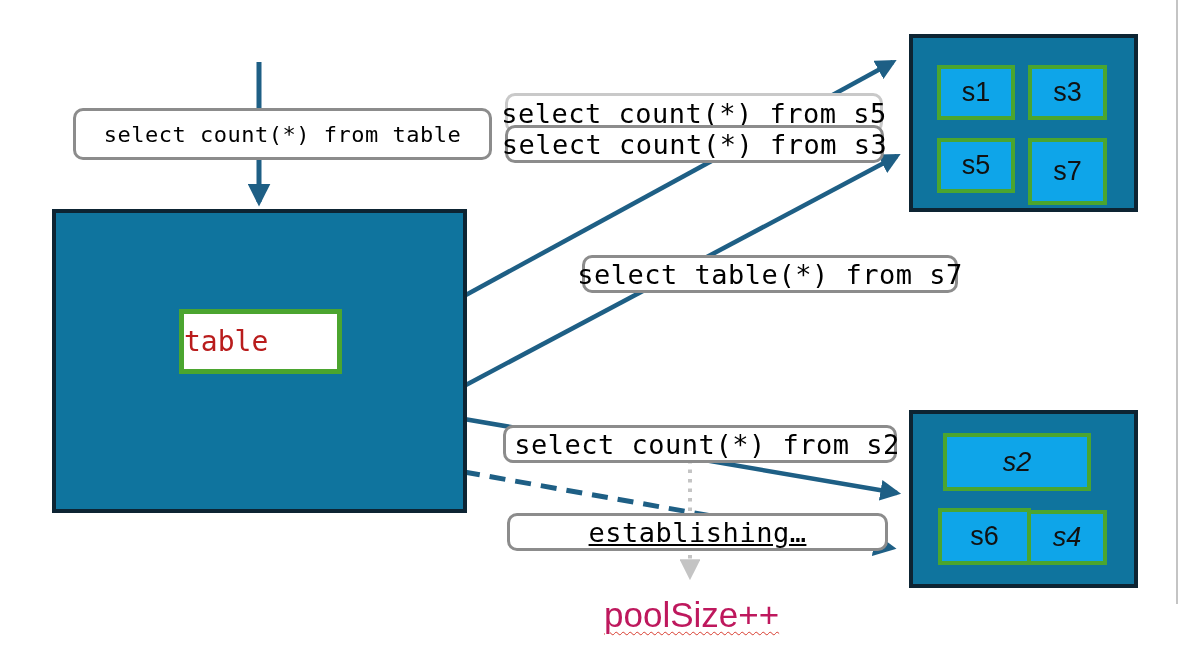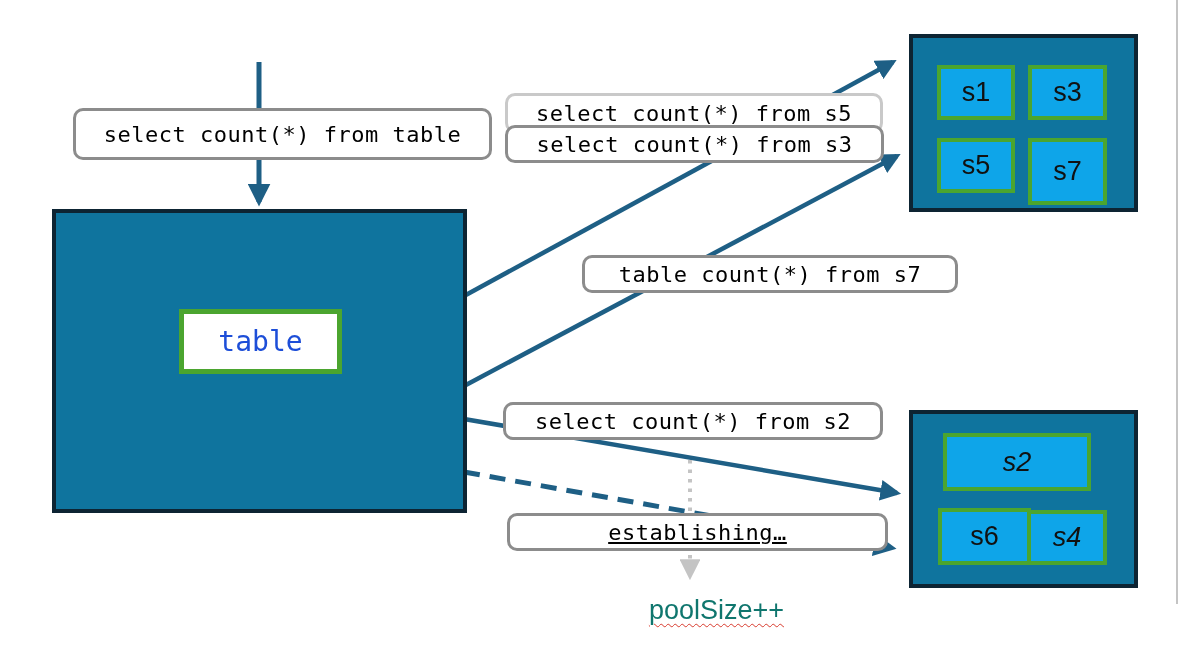--- a/index.html
+++ b/index.html
@@ -3,39 +3,39 @@
 <meta charset="utf-8">
 <style>
   html,body{margin:0;padding:0;background:#fff;}
   #canvas{
     position:relative;width:1184px;height:660px;background:#ffffff;
     overflow:hidden;font-family:"DejaVu Sans Mono","Liberation Mono",monospace;
   }
   .query-label{
     position:absolute;background:#ffffff;border:3px solid #8c8c8c;border-radius:10px;
     display:flex;align-items:center;justify-content:center;
-    font-size:22px;color:#000;white-space:nowrap;z-index:3;letter-spacing:0.5px;
+    font-size:27px;color:#000;white-space:nowrap;z-index:3;letter-spacing:0.5px;
   }
   .query-label.light{border-color:#c9c9c9;z-index:2;}
   .shard-outer{
     position:absolute;background:#0f749e;border:4px solid #0d2433;box-sizing:border-box;z-index:2;
   }
   .shard-cell{
     position:absolute;background:#0ea5e9;border:4px solid #4ba52f;box-sizing:border-box;
     display:flex;align-items:center;justify-content:center;
     font-family:"Liberation Sans",sans-serif;font-size:27px;color:#111;
   }
   .table-cell{
     position:absolute;background:#ffffff;border:5px solid #4ba52f;box-sizing:border-box;
-    display:flex;align-items:center;justify-content:center;
-    font-size:28px;color:#1d4ed8;
+    display:flex;align-items:center;
+    font-size:28px;color:#b91c1c;
   }
   #pool-size{
-    position:absolute;left:604px;top:595px;width:180px;text-align:right;
-    font-family:"Liberation Sans",sans-serif;font-size:27px;color:#0f766e;
+    position:absolute;left:604px;top:595px;width:180px;text-align:left;
+    font-family:"Liberation Sans",sans-serif;font-size:35px;color:#be185d;
     text-decoration:underline wavy #d83b2e 1px;text-underline-offset:4px;z-index:3;
   }
   #slide-edge{
     position:absolute;left:1176px;top:0;width:2px;height:604px;background:#c4c4c4;z-index:1;
   }
   svg.arrows{position:absolute;left:0;top:0;z-index:1;}
 </style>
 </head>
 <body>
 
@@ -66,24 +66,24 @@
 
   <div class="query-label light" style="left:505px;top:93px;width:372px;height:34px;">
     <span>select count(*) from s5</span>
   </div>
 
   <div class="query-label" style="left:505px;top:125px;width:373px;height:32px;align-items:center;">
     <span>select count(*) from s3</span>
   </div>
 
   <div class="query-label" style="left:582px;top:255px;width:370px;height:32px;">
-    <span>table count(*) from s7</span>
+    <span>select table(*) from s7</span>
   </div>
 
-  <div class="query-label" style="left:503px;top:402px;width:374px;height:32px;">
+  <div class="query-label" style="left:503px;top:425px;width:374px;height:32px;padding-left:14px;">
     <span>select count(*) from s2</span>
   </div>
 
   <div class="query-label" style="left:507px;top:513px;width:375px;height:32px;text-decoration:underline;">
     <span>establishing…</span>
   </div>
 
   <div class="shard-outer" style="left:52px;top:209px;width:415px;height:304px;">
     <div class="table-cell" style="left:123px;top:96px;width:163px;height:65px;">
       <span>table</span>

